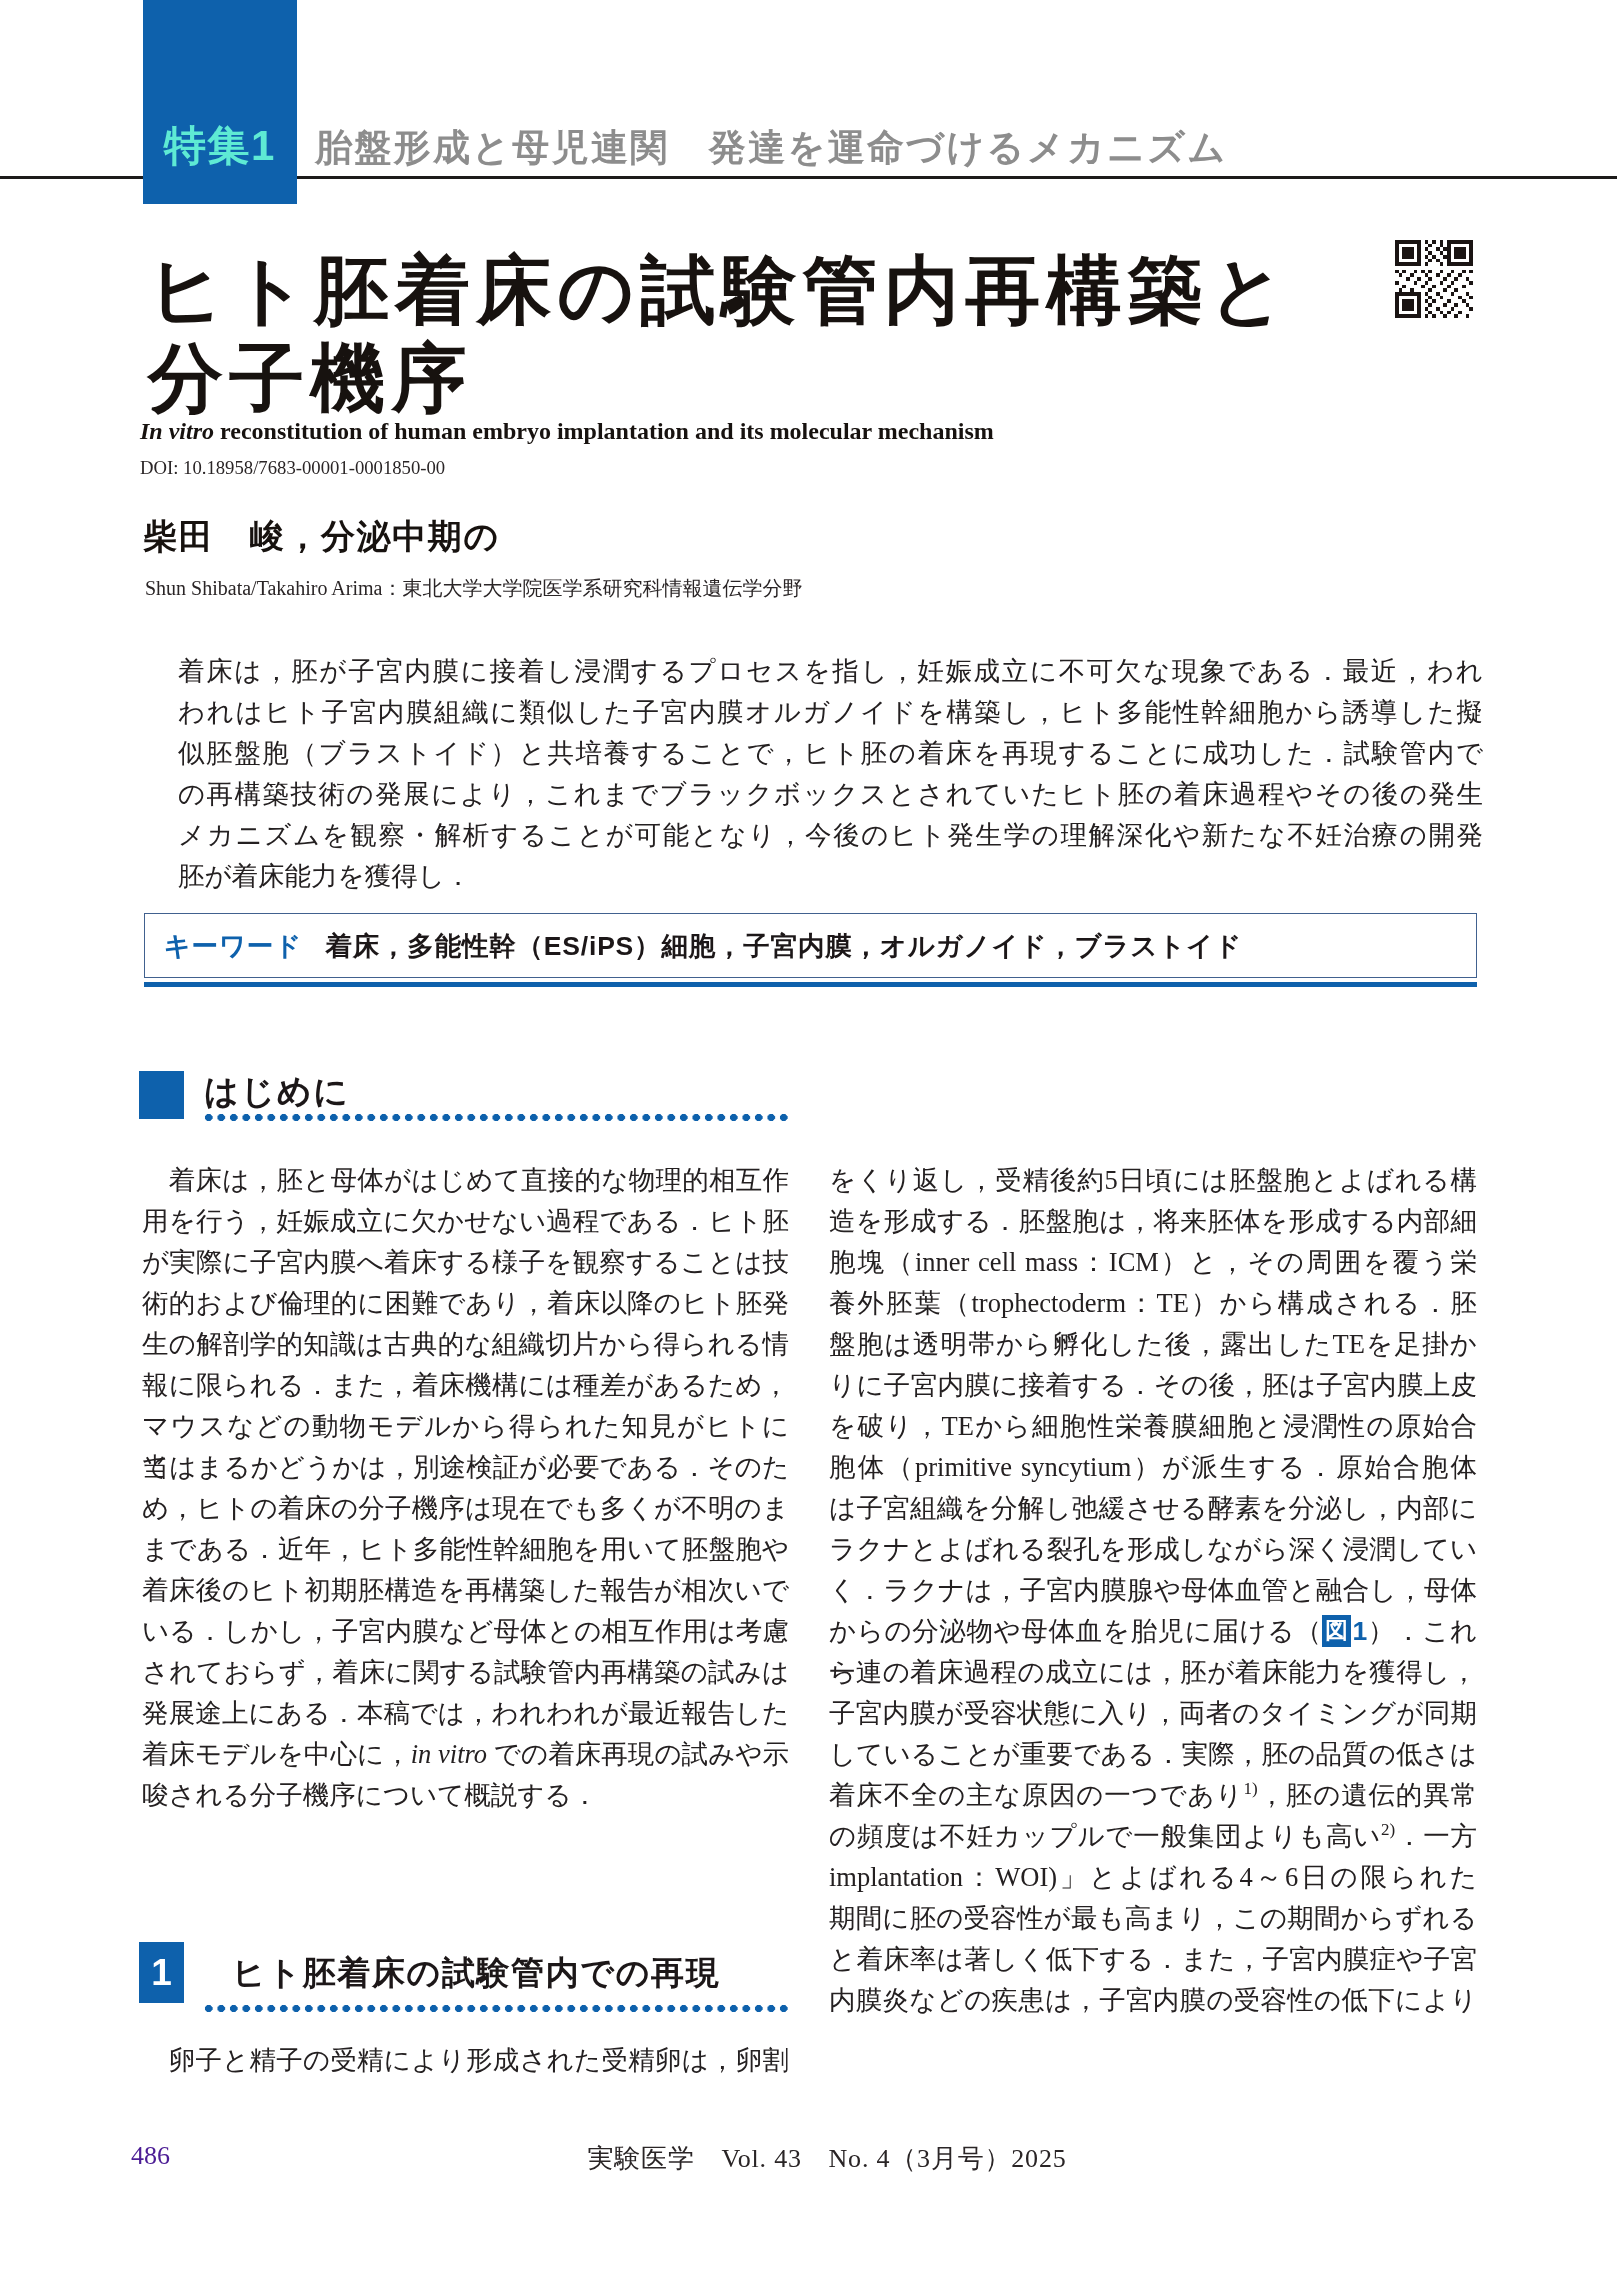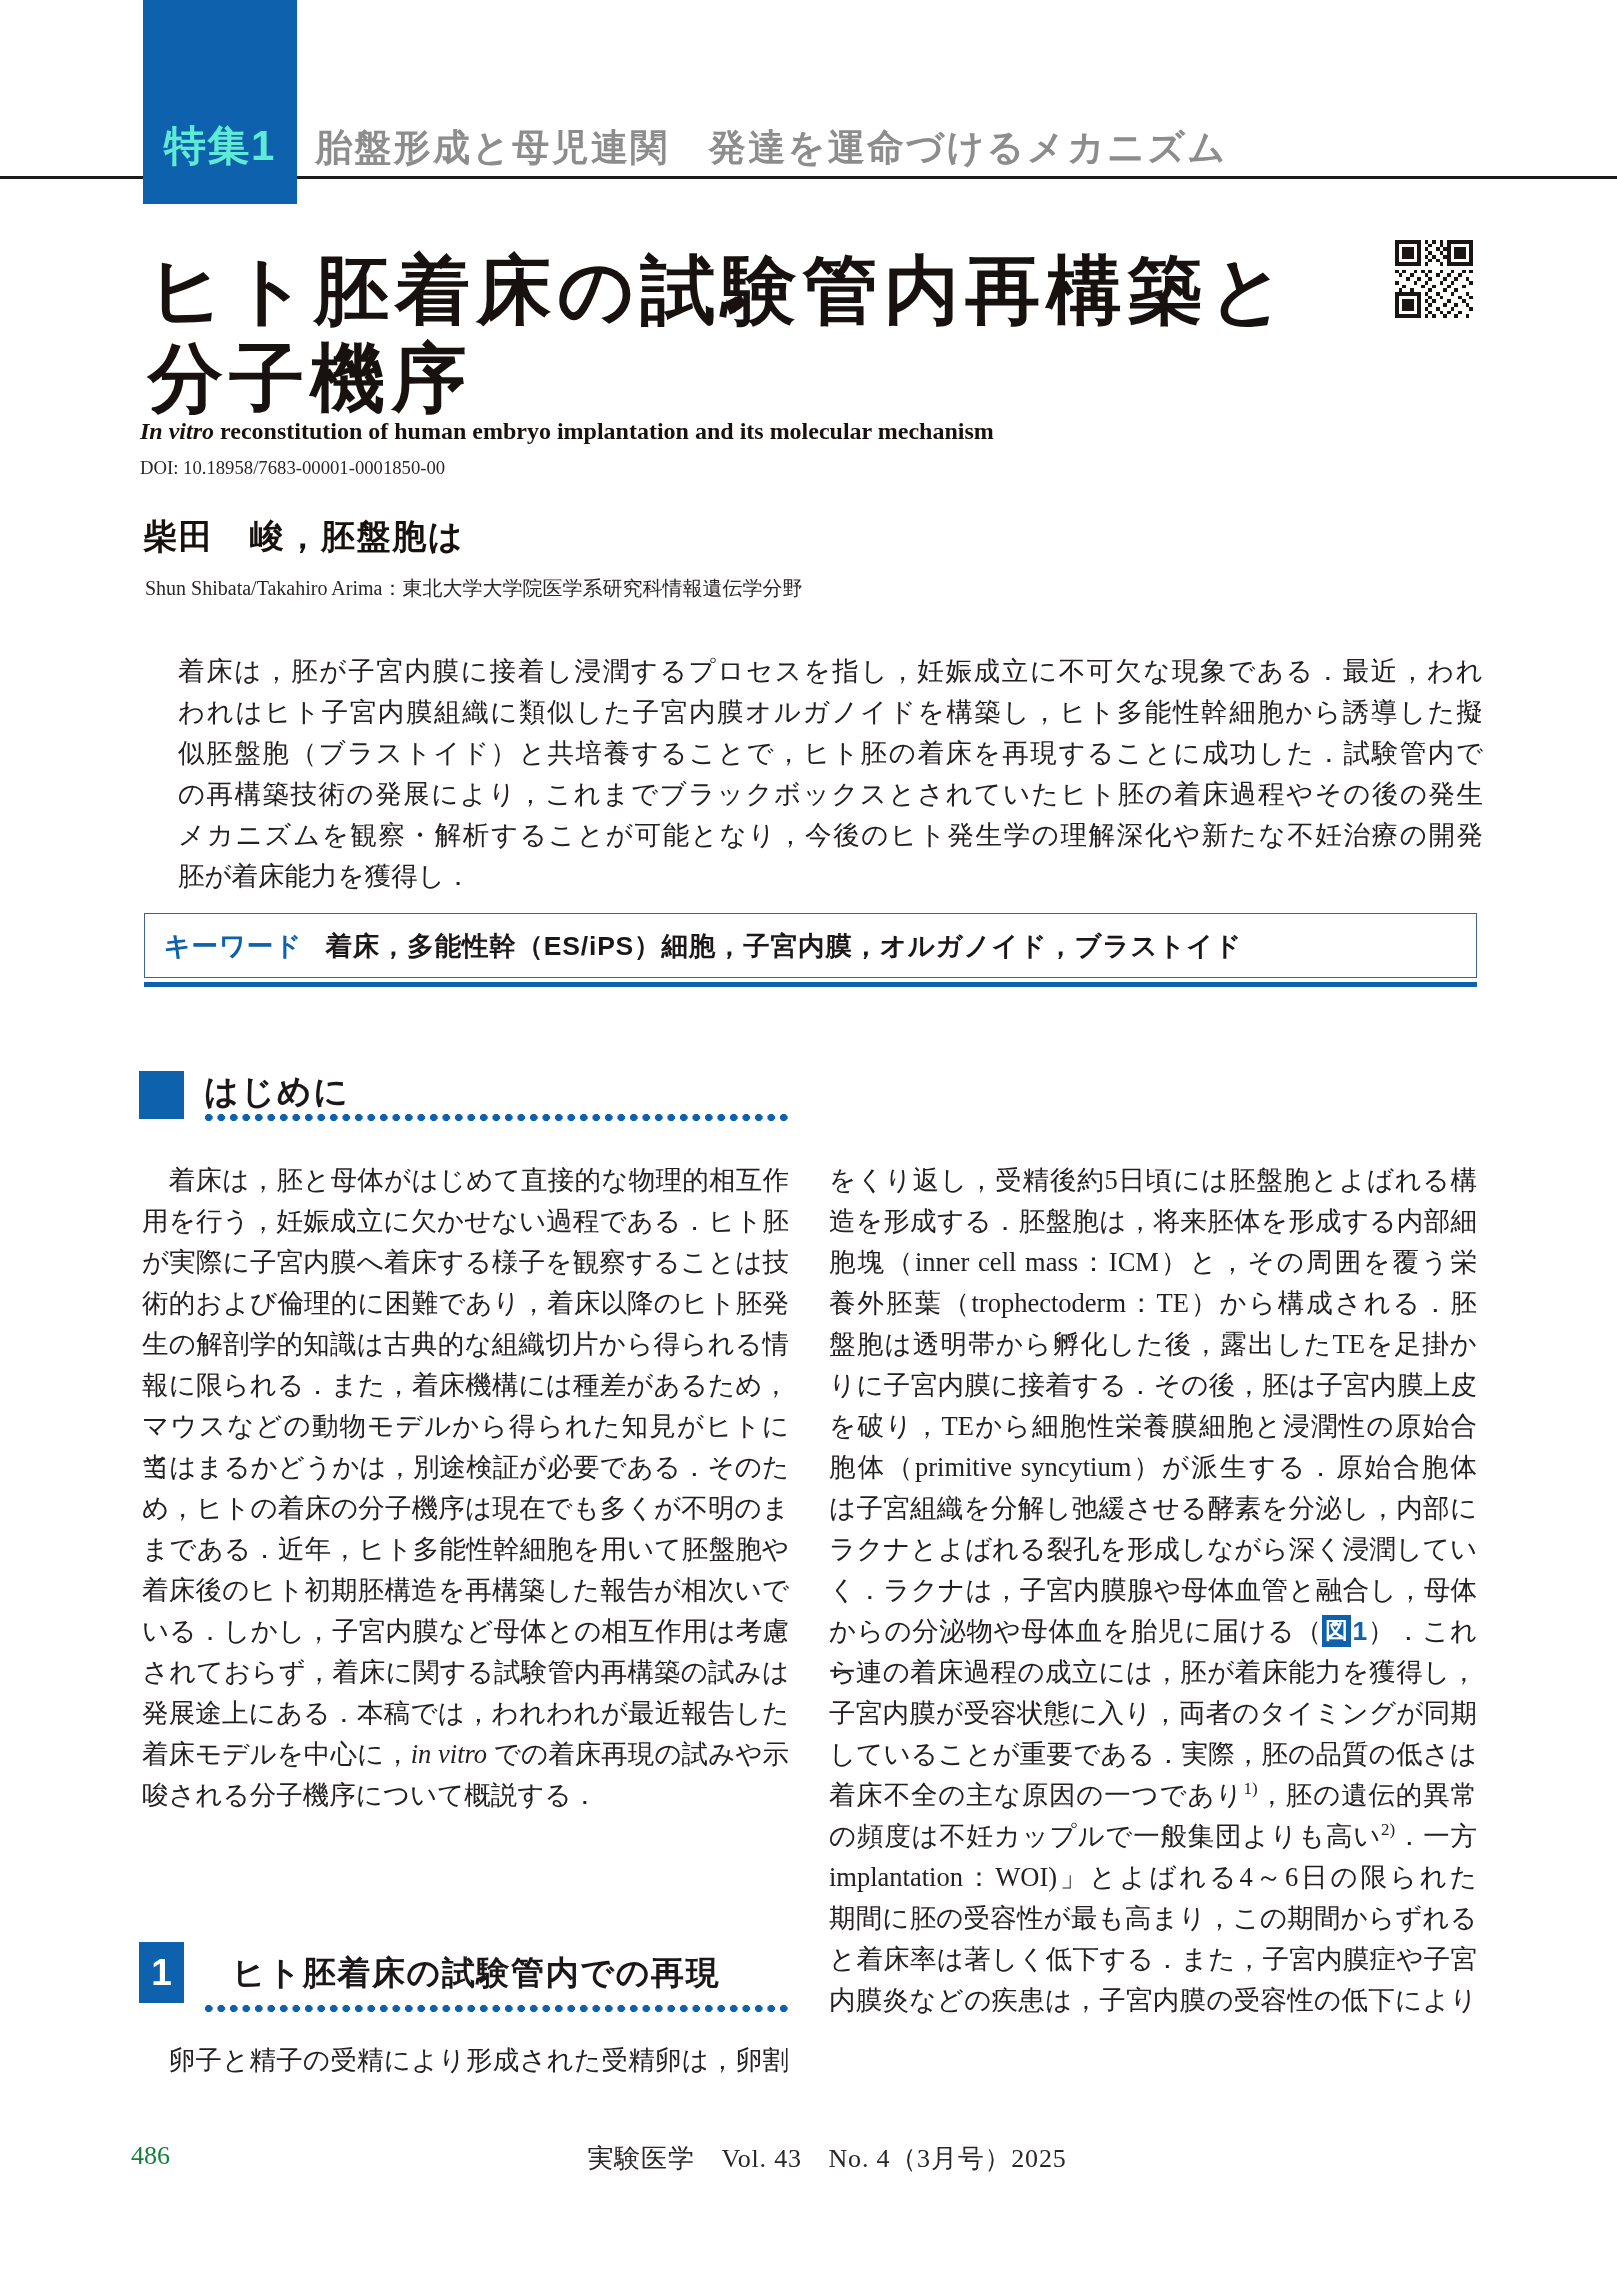--- a/index.html
+++ b/index.html
@@ -73,21 +73,21 @@
   .jline.short{text-align-last:left;}
 
   .seg-i{font-style:italic;}
   .seg-figbox{display:inline-block;background:var(--blue);color:#ffffff;
               font-family:"Liberation Sans","DejaVu Sans",sans-serif;font-weight:700;
               font-size:22.6px;line-height:30px;padding:0.8px 3.1px;margin-right:1.6px;vertical-align:2.3px;}
   .seg-fignum{color:var(--blue);font-family:"Liberation Sans","DejaVu Sans",sans-serif;font-weight:700;}
   .seg-sup{vertical-align:super;font-size:17px;line-height:0;}
 
   
-  .footer-page{position:absolute;left:131px;top:2141px;font-size:26px;color:#15803d;}
+  .footer-page{position:absolute;left:131px;top:2141px;font-size:26px;color:#4c1d95;}
   .footer-journal{position:absolute;left:0;top:2141px;width:1618px;text-align:center;
                   font-size:26px;color:#2a2526;letter-spacing:0.8px;margin-left:18px;}
 </style>
 </head>
 <body>
 
 <div class="page">
 
   <div class="series-tab">
     <span>特集1</span>
@@ -200,21 +200,21 @@
         <rect x="13" y="20" width="1" height="1"></rect>
         <rect x="16" y="20" width="1" height="1"></rect>
         <rect x="19" y="20" width="1" height="1"></rect>
       </g>
   </svg>
 
   <div class="subtitle">
     <span class="it">In vitro</span><span> reconstitution of human embryo implantation and its molecular mechanism</span>
   </div>
   <div class="doi">DOI: 10.18958/7683-00001-0001850-00</div>
-  <div class="authors">柴田　峻，胚盤胞は</div>
+  <div class="authors">柴田　峻，分泌中期の</div>
   <div class="affiliation">Shun Shibata/Takahiro Arima：東北大学大学院医学系研究科情報遺伝学分野</div>
 
   <div class="abstract lines">
       <div class="jline"><span>着床は，胚が子宮内膜に接着し浸潤するプロセスを指し，妊娠成立に不可欠な現象である．最近，われ</span></div>
       <div class="jline"><span>われはヒト子宮内膜組織に類似した子宮内膜オルガノイドを構築し，ヒト多能性幹細胞から誘導した擬</span></div>
       <div class="jline"><span>似胚盤胞（ブラストイド）と共培養することで，ヒト胚の着床を再現することに成功した．試験管内で</span></div>
       <div class="jline"><span>の再構築技術の発展により，これまでブラックボックスとされていたヒト胚の着床過程やその後の発生</span></div>
       <div class="jline"><span>メカニズムを観察・解析することが可能となり，今後のヒト発生学の理解深化や新たな不妊治療の開発</span></div>
       <div class="jline short"><span>胚が着床能力を獲得し．</span></div>
     </div>

